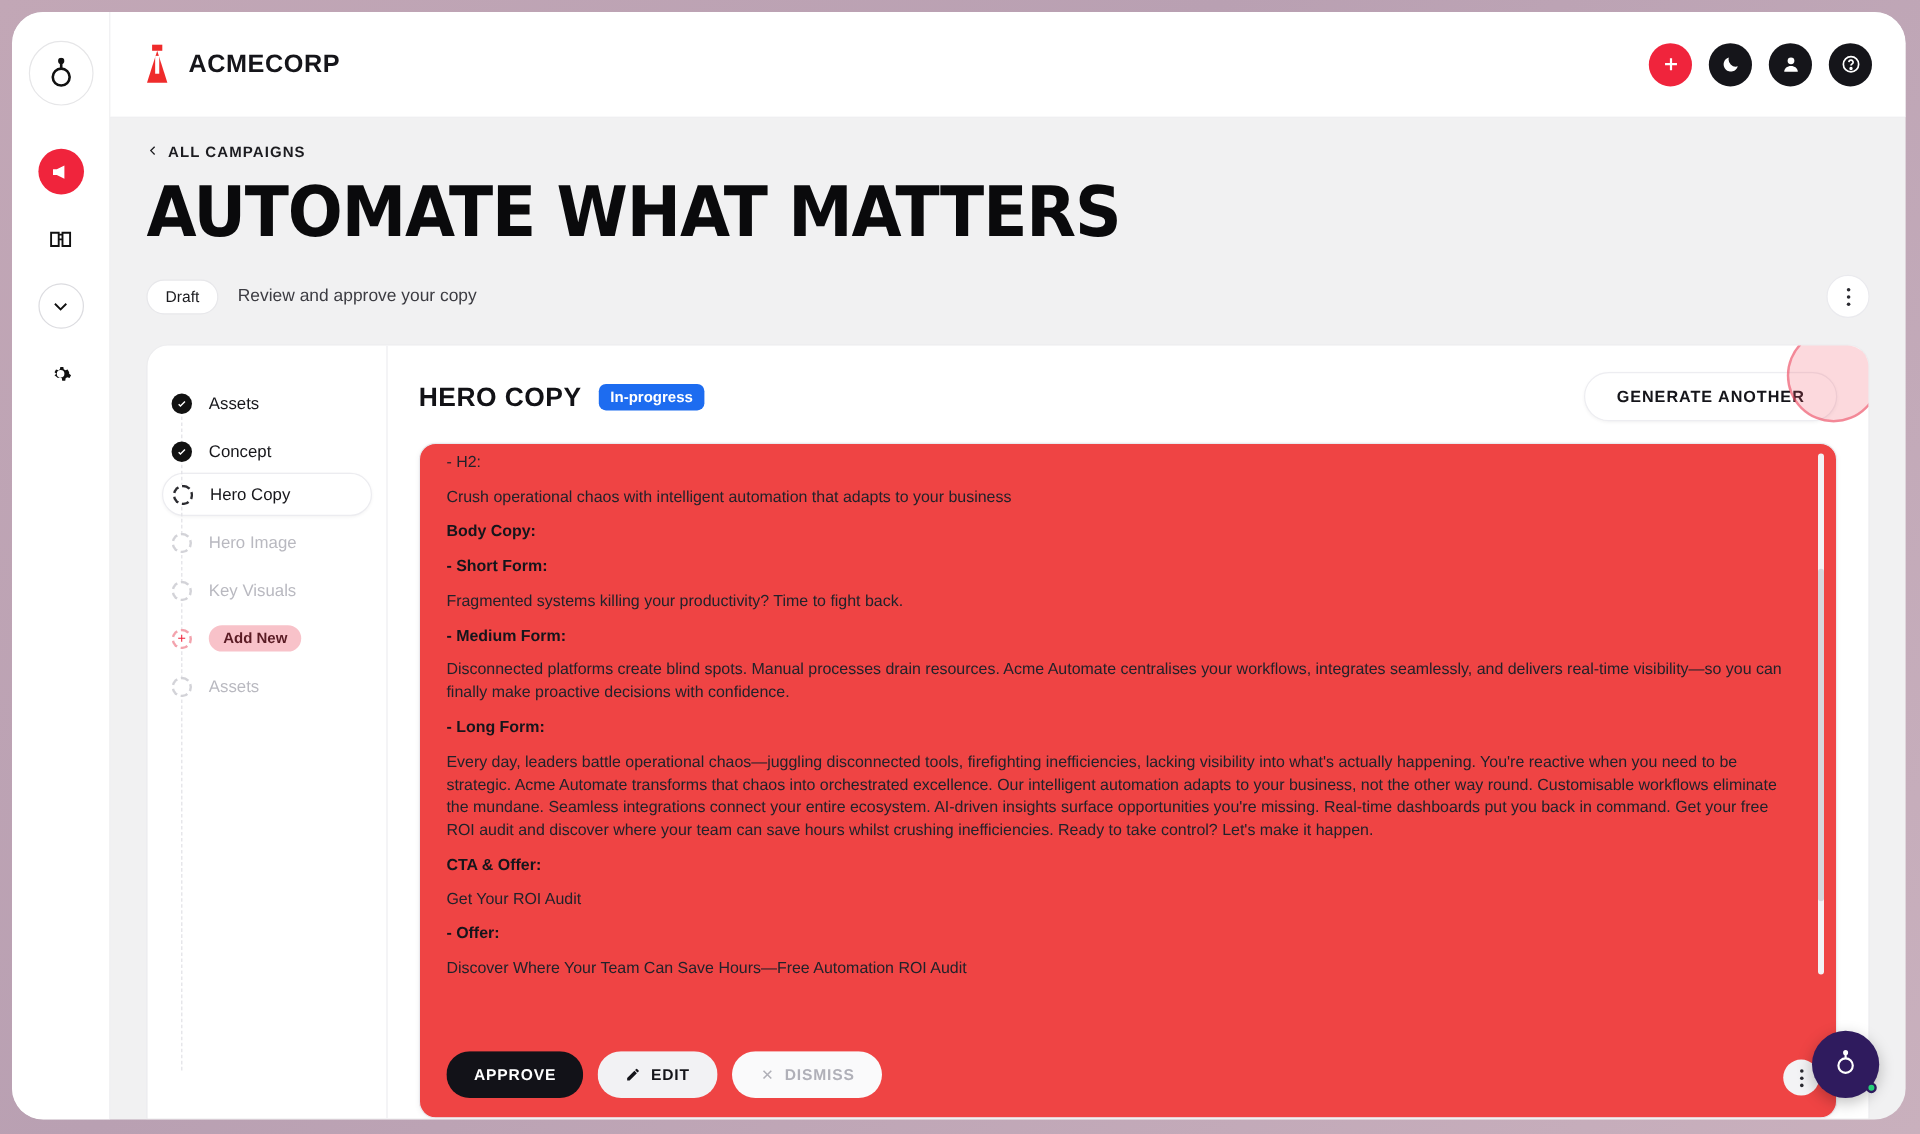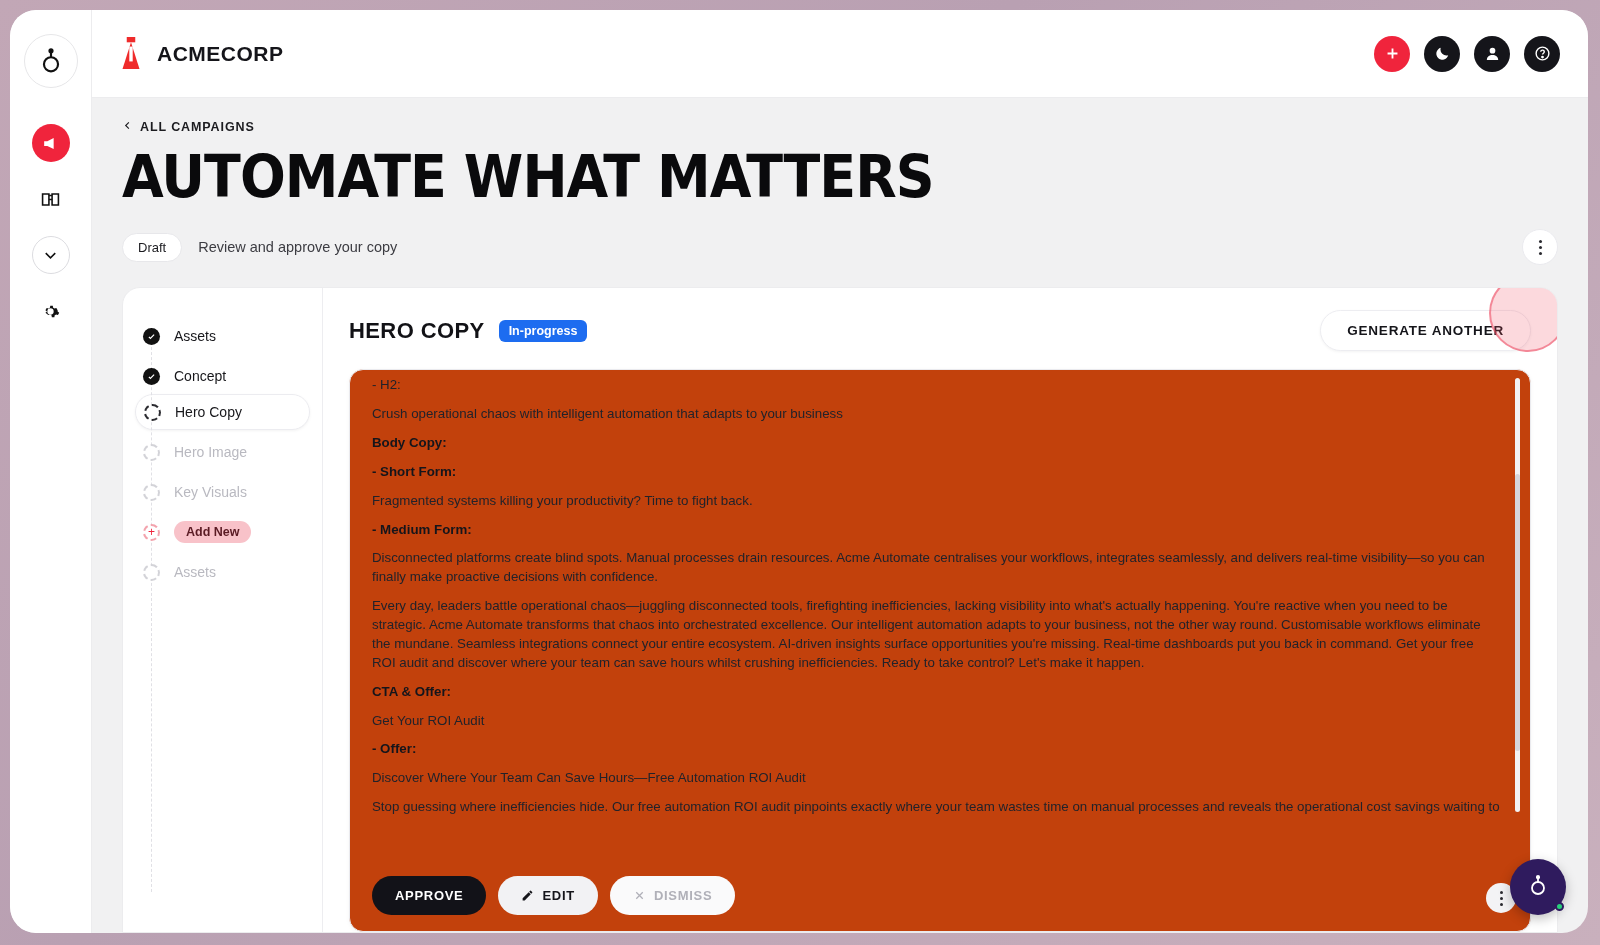--- a/index.html
+++ b/index.html
@@ -205,21 +205,21 @@
     width: 78px; height: 78px;
     border-radius: 50%;
     background: rgba(240,80,100,.22);
     border: 2px solid rgba(235,70,95,.55);
     pointer-events: none;
   }
 
   .copy-card {
     margin-top: 18px;
     flex: 1; min-height: 0;
-    background: #c2410c;
+    background: #ef4444;
     border: 1px solid #eaeaee;
     border-radius: 14px;
     display: flex; flex-direction: column;
     position: relative;
     box-shadow: 0 1px 4px rgba(0,0,0,.04);
     gap: 44px;
   }
   .copy-scroll {
     flex: 1; min-height: 0;
     overflow: hidden;
@@ -434,20 +434,21 @@
 
           <div class="copy-card">
             <div class="copy-scroll">
               <p class="clip">- H2:</p>
               <p>Crush operational chaos with intelligent automation that adapts to your business</p>
               <p class="lbl">Body Copy:</p>
               <p class="lbl">- Short Form:</p>
               <p>Fragmented systems killing your productivity? Time to fight back.</p>
               <p class="lbl">- Medium Form:</p>
               <p>Disconnected platforms create blind spots. Manual processes drain resources. Acme Automate centralises your workflows, integrates seamlessly, and delivers real-time visibility—so you can finally make proactive decisions with confidence.</p>
+              <p class="lbl">- Long Form:</p>
               <p>Every day, leaders battle operational chaos—juggling disconnected tools, firefighting inefficiencies, lacking visibility into what's actually happening. You're reactive when you need to be strategic. Acme Automate transforms that chaos into orchestrated excellence. Our intelligent automation adapts to your business, not the other way round. Customisable workflows eliminate the mundane. Seamless integrations connect your entire ecosystem. AI-driven insights surface opportunities you're missing. Real-time dashboards put you back in command. Get your free ROI audit and discover where your team can save hours whilst crushing inefficiencies. Ready to take control? Let's make it happen.</p>
               <p class="lbl">CTA &amp; Offer:</p>
               <p>Get Your ROI Audit</p>
               <p class="lbl">- Offer:</p>
               <p>Discover Where Your Team Can Save Hours—Free Automation ROI Audit</p>
               <p>Stop guessing where inefficiencies hide. Our free automation ROI audit pinpoints exactly where your team wastes time on manual processes and reveals the operational cost savings waiting to be unlocked. In one focused session, we'll analyse your workflows, identify automation opportunities, and quantify the hours you could reclaim—no strings attached. This isn't a sales pitch. It's a strategic roadmap showing you precisely how Acme Automate eliminates busywork and propels your operations forward.</p>
 
               <div class="scrollbar-track">
                 <div class="scrollbar-thumb"></div>
               </div>

